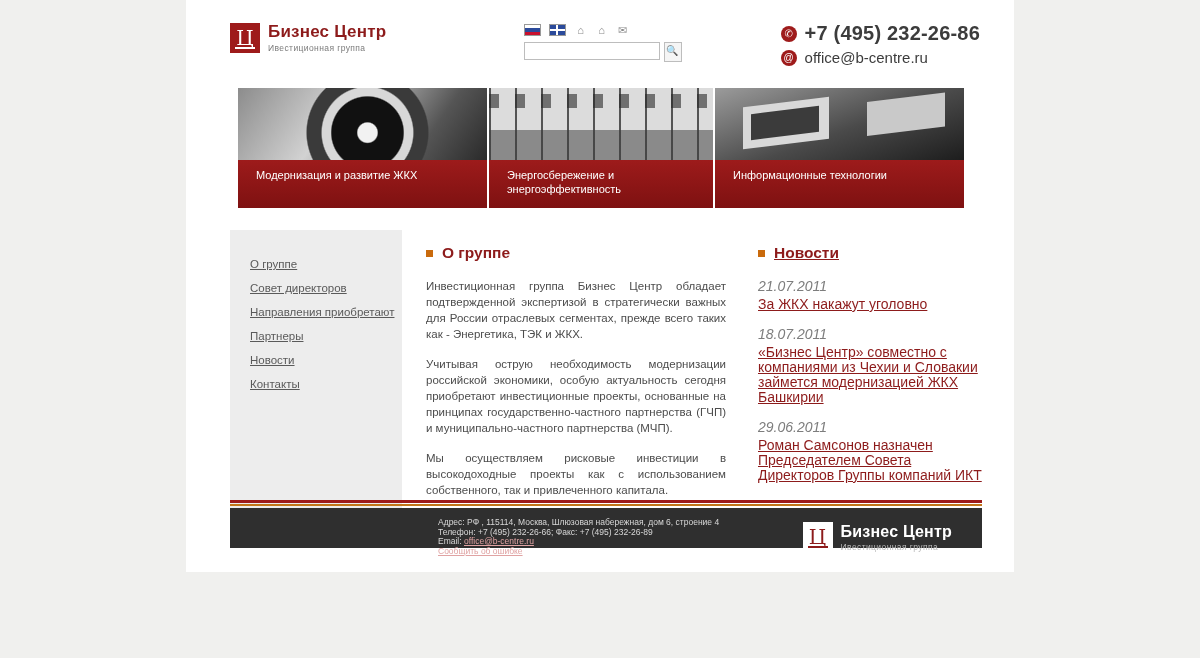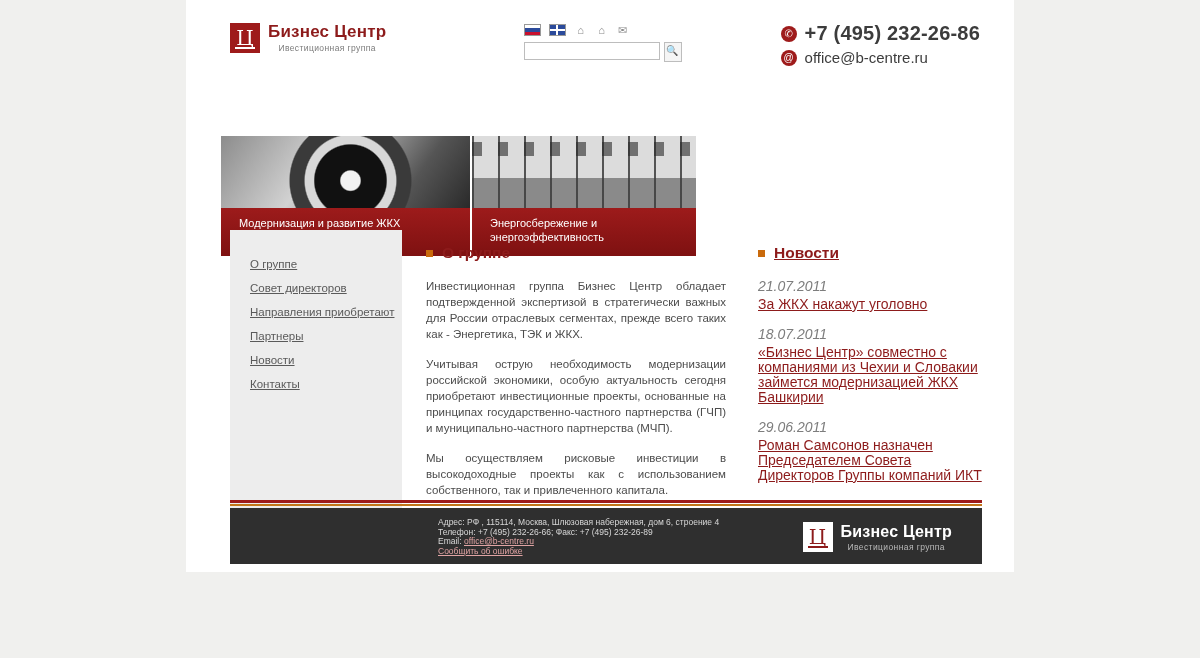--- a/index.html
+++ b/index.html
@@ -63,21 +63,20 @@
     font-size: 17px;
     font-weight: bold;
     color: #8d1b1b;
     letter-spacing: .2px;
   }
   .logo-sub {
     font-size: 8.5px;
     color: #7b7b7b;
     letter-spacing: .4px;
     margin-top: 1px;
-    text-align: center;
   }
   .topicons {
     position: absolute;
     left: 338px;
     top: 24px;
     display: flex;
     align-items: center;
     gap: 8px;
   }
   .flag {
@@ -171,26 +170,25 @@
     color: #3c3c3c;
     letter-spacing: .2px;
   }
   .email {
     font-size: 15px;
     color: #3c3c3c;
   }
   
   .banners {
     position: absolute;
-    left: 35px;
+    left: 52px;
     top: 88px;
     width: 752px;
     display: flex;
     gap: 2px;
-    margin-top: 48px;
   }
   .banner {
     width: 249px;
   }
   .banner.mid { width: 224px; }
   .banner-img {
     height: 72px;
     position: relative;
     overflow: hidden;
     background: #6f6f6f;
@@ -342,21 +340,21 @@
   .rule.two {
     margin-top: 1px;
     height: 2px;
     background: #c2761a;
   }
   .footer {
     position: absolute;
     left: 44px;
     top: 508px;
     width: 752px;
-    height: 56px;
+    height: 40px;
     background: #2f2f2f;
     color: #d8d8d8;
   }
   .f-text {
     position: absolute;
     left: 208px;
     top: 10px;
     font-size: 8.5px;
     line-height: 9.5px;
   }
@@ -420,20 +418,24 @@
   </div>
 
   <div class="banners">
     <div class="banner b1">
       <div class="banner-img"></div>
       <div class="banner-cap">Модернизация и развитие ЖКХ</div>
     </div>
     <div class="banner mid b2">
       <div class="banner-img"></div>
       <div class="banner-cap">Энергосбережение и энергоэффективность</div>
+    </div>
+    <div class="banner b3">
+      <div class="banner-img"></div>
+      <div class="banner-cap">Информационные технологии</div>
     </div>
   </div>
 
   <div class="content">
 
     <div class="sidebar">
       <div class="nav-item">
         <a>О группе</a>
       </div>
       <div class="nav-item">

